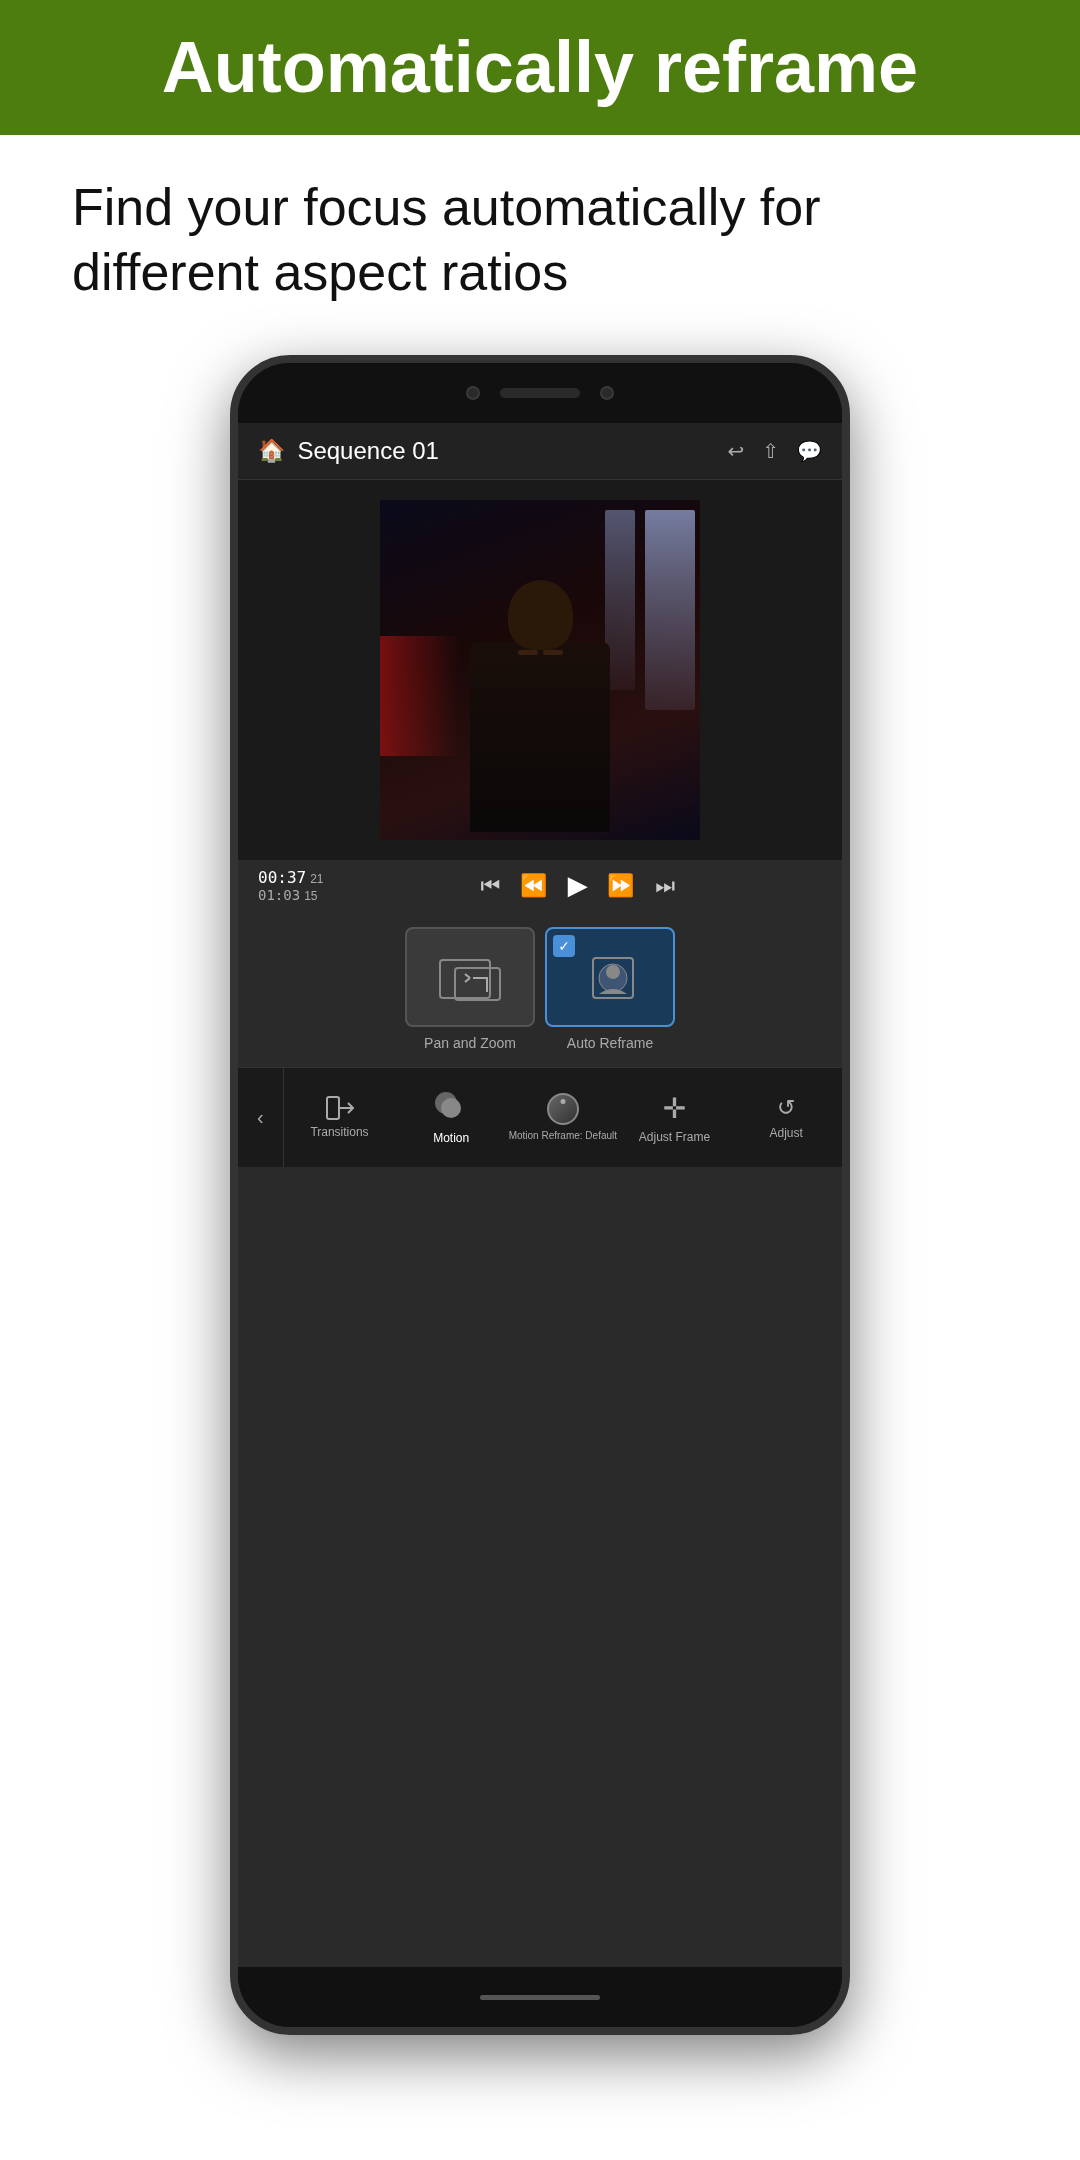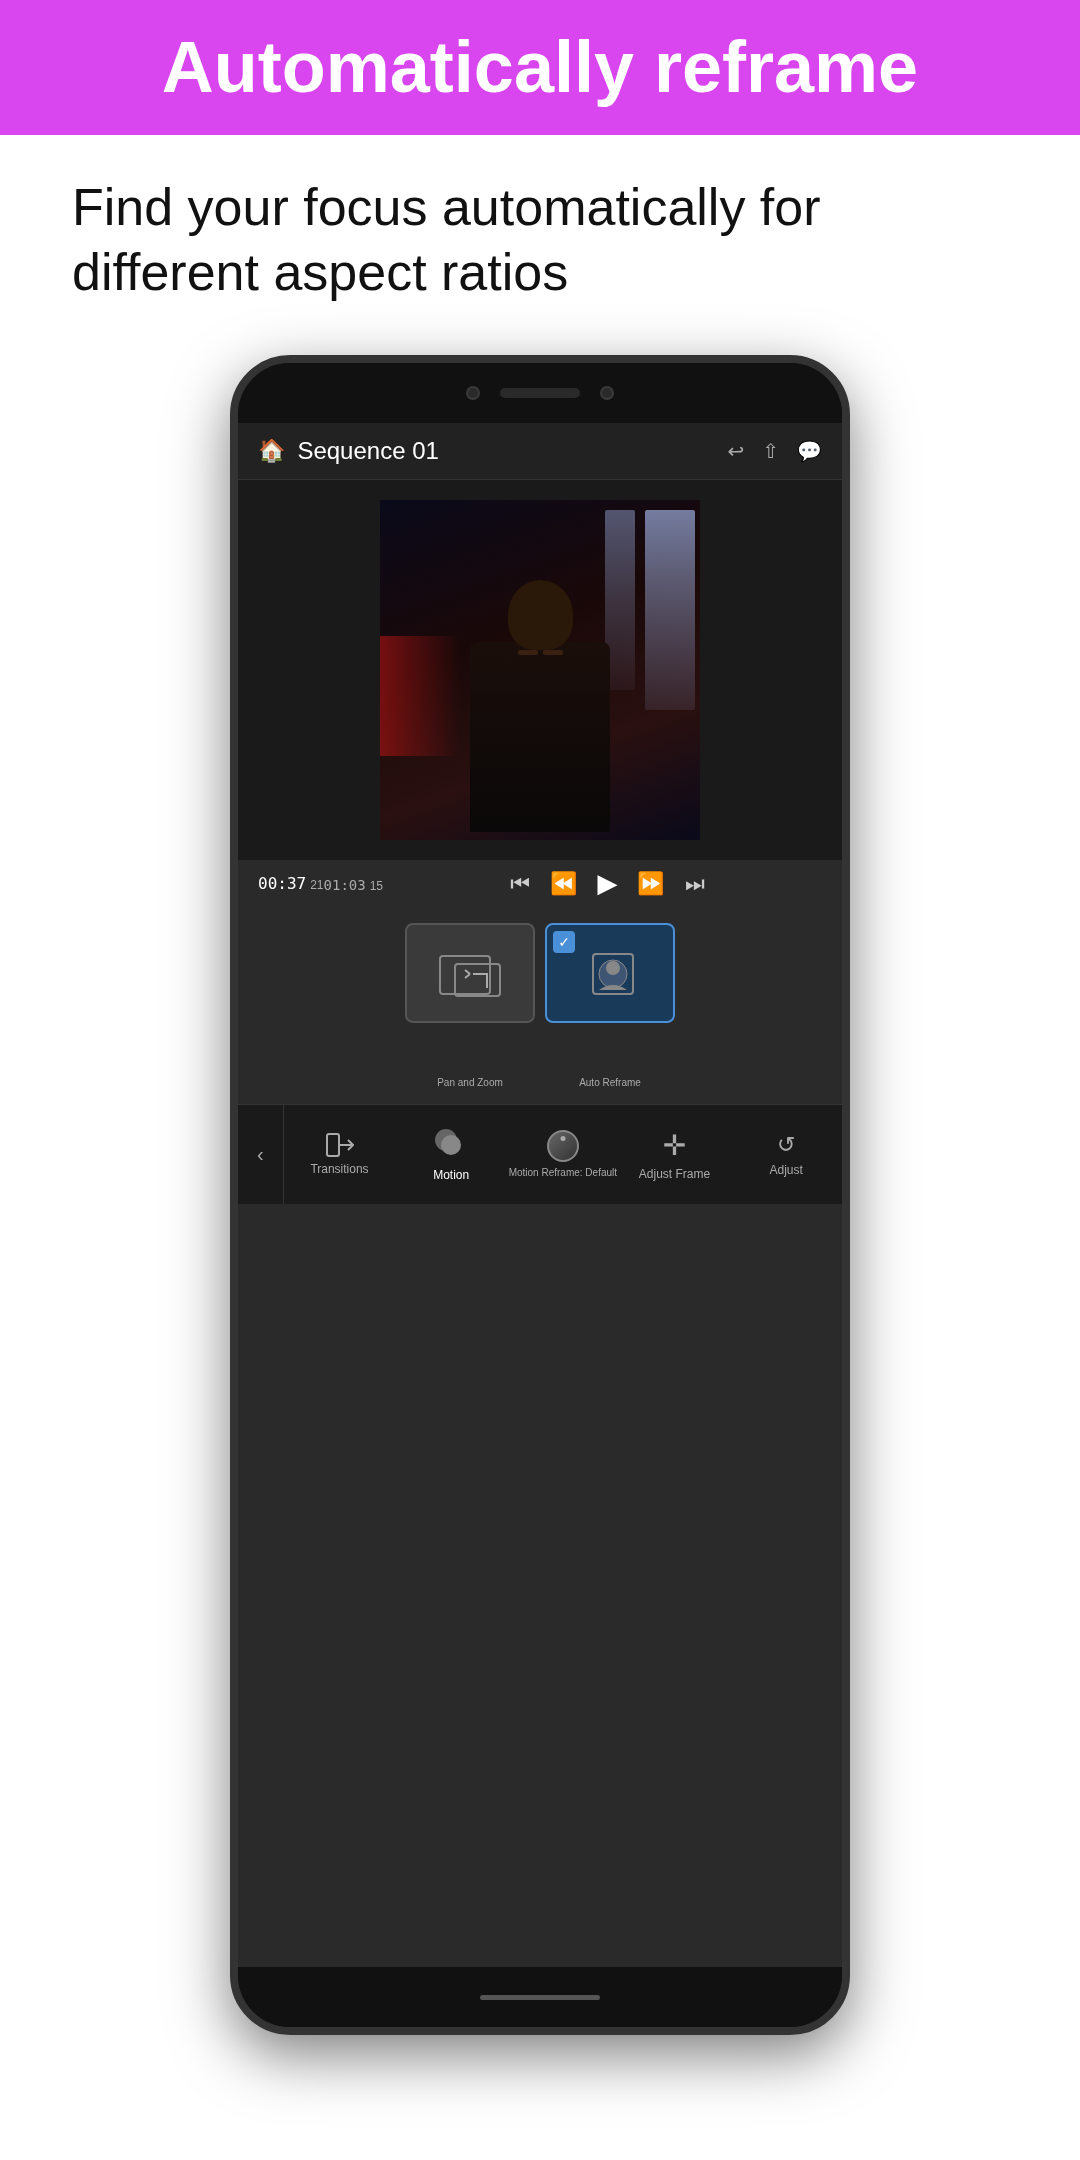--- a/index.html
+++ b/index.html
@@ -6,21 +6,21 @@
     body {
       width: 1080px;
       height: 2160px;
       background: #ffffff;
       font-family: 'Arial', sans-serif;
       overflow: hidden;
     }
 
     
     .header-banner {
-      background: #d946ef;
+      background: #4d7c0f;
       padding: 28px 40px;
       text-align: center;
     }
     .header-title {
       color: #ffffff;
       font-size: 72px;
       font-weight: 900;
       line-height: 1.1;
     }
     .subtitle {
@@ -129,21 +129,21 @@
     
     .timecode-bar {
       background: #2a2a2a;
       display: flex;
       align-items: center;
       padding: 8px 20px;
       gap: 10px;
     }
     .timecode-left {
       display: flex;
-      align-items: flex-end;
+      flex-direction: column;
     }
     .timecode-main {
       color: #ffffff;
       font-size: 16px;
       font-family: monospace;
     }
     .timecode-sub {
       color: #aaaaaa;
       font-size: 14px;
       font-family: monospace;
@@ -286,22 +286,21 @@
       background: #4a90d9;
       border-radius: 4px;
       display: flex;
       align-items: center;
       justify-content: center;
       color: white;
       font-size: 14px;
     }
     .effect-label {
       color: #aaaaaa;
-      font-size: 10px;
-      margin-top: 46px;
+      font-size: 14px;
     }
 
     
     .bottom-toolbar {
       background: #1a1a1a;
       display: flex;
       align-items: stretch;
       border-top: 1px solid #333;
       height: 100px;
     }

